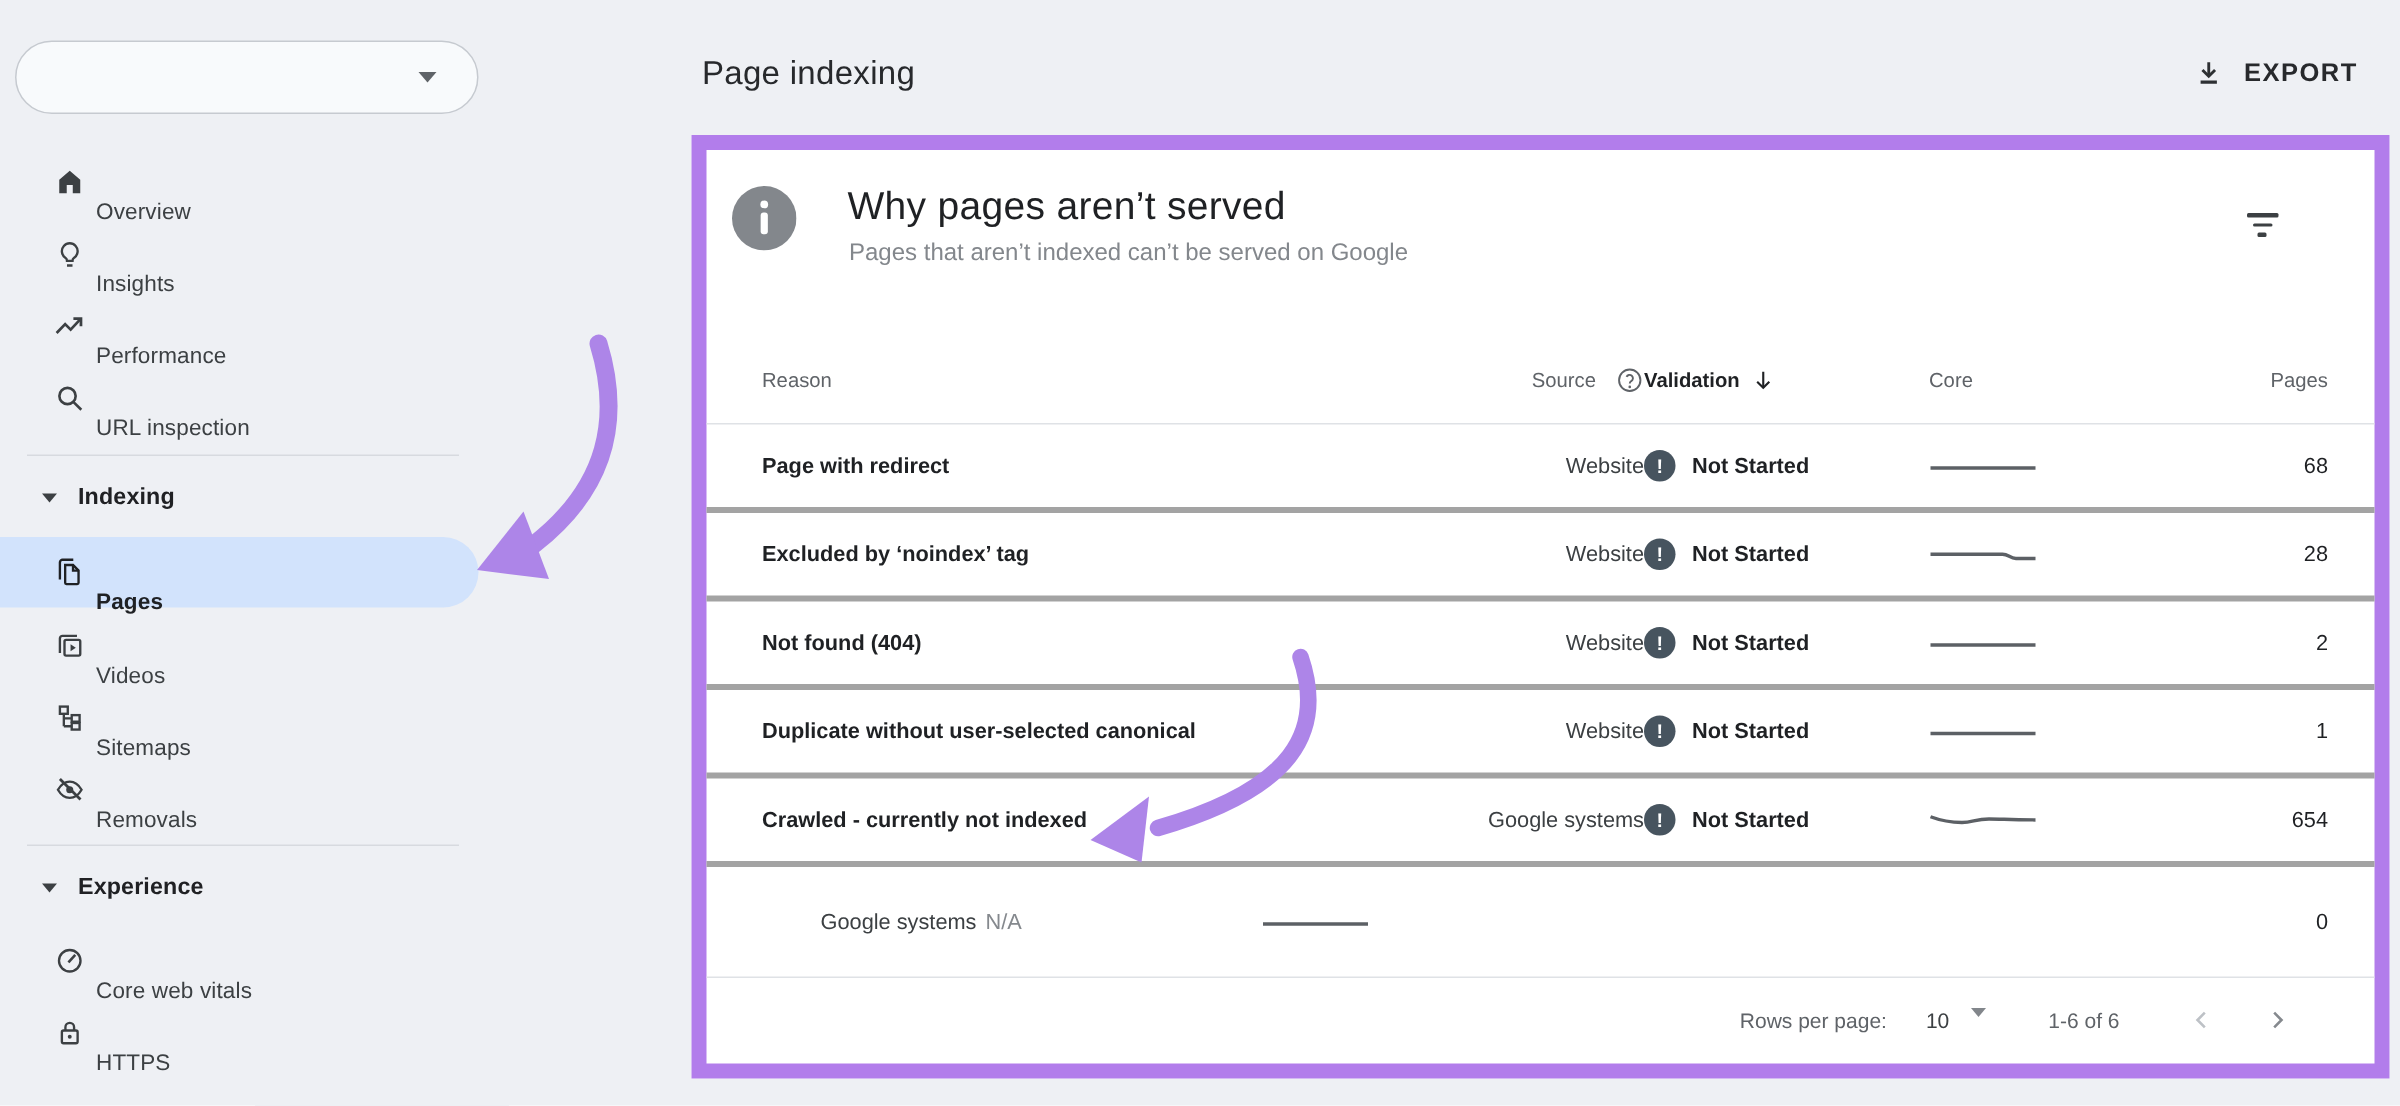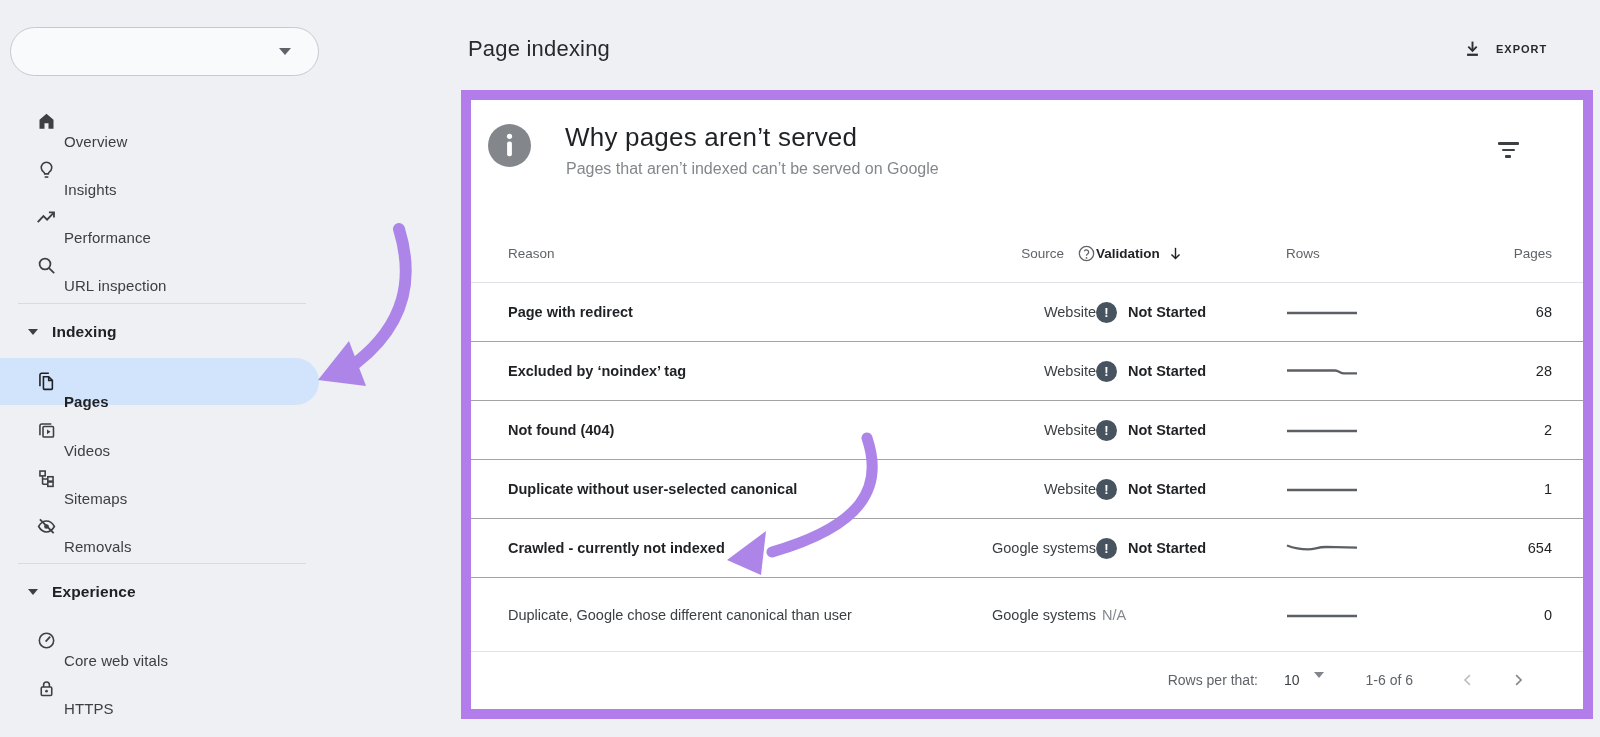--- a/index.html
+++ b/index.html
@@ -44,39 +44,39 @@
     border-top:6.5px solid #3c4043;
   }
   .section-head .slabel { position:absolute; left:52px; font-size:15.5px; color:#202124; font-weight:bold; letter-spacing:.1px; }
 
   
   .page-title { position:absolute; left:468px; top:36px; font-size:22px; color:#27292c; letter-spacing:.2px; }
   .export-btn {
     position:absolute; left:1462px; top:32px; height:34px;
     display:flex; align-items:center; gap:13px; cursor:pointer;
   }
-  .export-label { font-size:11px; font-weight:bold; letter-spacing:1px; color:#27292c; }
+  .export-label { font-size:17px; font-weight:bold; letter-spacing:1px; color:#27292c; }
 
   
   .annotation-frame {
     position:absolute; left:461px; top:90px; width:1132px; height:629px;
     border:10px solid #b27deb; background:#ffffff;
   }
   .card { position:relative; width:1112px; height:609px; }
   .card-header { position:relative; height:125px; }
   .info-badge { position:absolute; left:17px; top:24px; }
   .card-title { position:absolute; left:94px; top:22px; font-size:26px; color:#1f2124; letter-spacing:.2px; }
   .card-subtitle { position:absolute; left:95px; top:60px; font-size:16px; color:#83878c; }
   .filter-btn { position:absolute; left:1022px; top:36px; width:30px; height:28px; display:flex; flex-direction:column; align-items:center; justify-content:center; gap:3.5px; cursor:pointer; }
   .filter-btn .bar { background:#3c4043; height:2.7px; border-radius:1px; }
   .filter-btn .b1 { width:21px; } .filter-btn .b2 { width:13px; } .filter-btn .b3 { width:6px; }
 
   
   .thead { display:flex; align-items:center; height:58px; border-bottom:1px solid #dfe2e6; font-size:13.5px; color:#5f6368; }
-  .trow  { display:flex; align-items:center; height:59px; border-bottom:1px solid #a3a3a3; font-size:14.5px; cursor:pointer; }
+  .trow  { display:flex; align-items:center; height:59px; border-bottom:4px solid #a3a3a3; font-size:14.5px; cursor:pointer; }
   .trow.last { height:74px; border-bottom:1px solid #dfe2e6; }
   .col-reason { width:445px; padding-left:37px; }
   .col-source { width:180px; display:flex; align-items:center; gap:12px;justify-content:flex-end; }
   .col-validation { width:190px; display:flex; align-items:center; gap:11px; }
   .col-trend { width:150px; }
   .col-pages { flex:1; text-align:right; padding-right:31px; }
   .trow .col-reason { font-weight:bold; color:#1f2124; }
   .trow .col-source { color:#3c4043; }
   .trow .col-pages { color:#1f2124; }
   .trow.muted .col-reason { font-weight:normal; color:#3c4043; }
@@ -285,21 +285,21 @@
       </div>
       <div class="col-validation">
         <span>Validation</span>
         <span>
           <svg width="17" height="17" viewBox="0 0 24 24" fill="none" stroke="#1f2124" stroke-width="2">
             <path d="M12 4v15"></path>
               <path d="M6.3 13.3 12 19l5.7-5.7"></path>
           </svg>
         </span>
       </div>
-      <div class="col-trend">Rows</div>
+      <div class="col-trend">Core</div>
       <div class="col-pages">Pages</div>
     </div>
 
     <div class="trow">
       <div class="col-reason">Page with redirect</div>
       <div class="col-source">Website</div>
       <div class="col-validation">
         <span class="excl-badge">!</span>
         <span class="v-label">Not Started</span>
       </div>
@@ -365,35 +365,34 @@
       </div>
       <div class="col-trend">
         <svg class="spark" width="76" height="20" viewBox="0 0 76 20" fill="none" stroke="#5c6065" stroke-width="2.3">
             <path d="M3 7.5c8 3 13 3.8 21 3.8 7 0 9-2.3 18-2.3 9 0 13 .6 31 .6"></path>
           </svg>
       </div>
       <div class="col-pages">654</div>
     </div>
 
     <div class="trow last muted">
-      <div class="col-reason">Duplicate, Google chose different canonical than user</div>
       <div class="col-source">Google systems</div>
       <div class="col-validation">
         <span class="v-na">N/A</span>
       </div>
       <div class="col-trend">
         <svg class="spark" width="76" height="20" viewBox="0 0 76 20" fill="none" stroke="#5c6065" stroke-width="2.3">
             <path d="M3 11h70"></path>
           </svg>
       </div>
       <div class="col-pages">0</div>
     </div>
 
     <div class="tfoot">
-      <span class="rpp-label">Rows per that:</span>
+      <span class="rpp-label">Rows per page:</span>
       <span class="rpp-value">
         <span>10</span>
         <span class="rpp-caret"></span>
       </span>
       <span class="range">1-6 of 6</span>
       <span class="pager">
         <span class="pg">
           <svg width="18" height="18" viewBox="0 0 24 24" fill="none" stroke="#bdc1c6" stroke-width="2.3">
               <path d="M14.5 5.5 8 12l6.5 6.5"></path>
             </svg>

